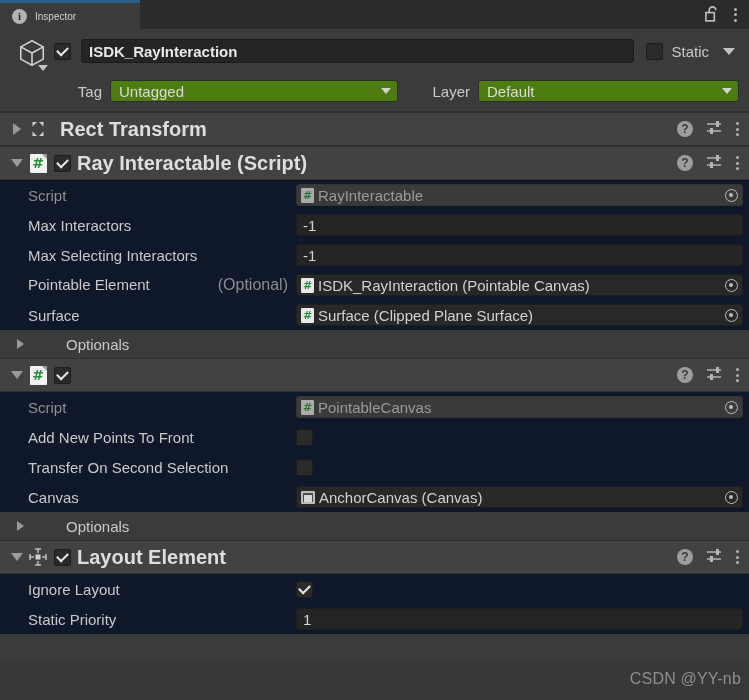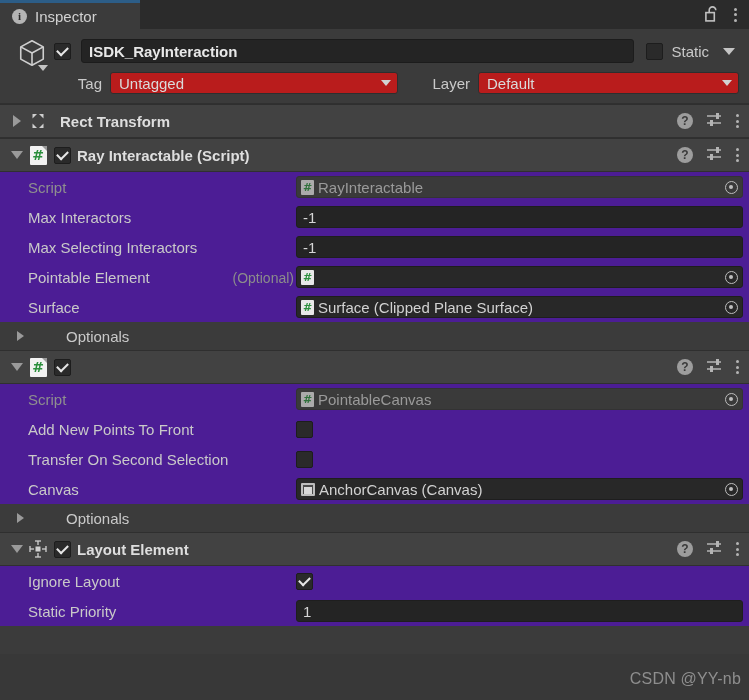--- a/index.html
+++ b/index.html
@@ -29,21 +29,21 @@
     width: 140px;
     background: #3b3b3b;
     border-top: 3px solid #2c5d87;
     display: flex;
     align-items: center;
     padding-left: 12px;
     box-sizing: border-box;
     gap: 8px;
   }
   .tab-label {
-    font-size: 15px;
+    font-size: 10px;
     color: #d2d2d2;
   }
   .info-icon {
     width: 15px; height: 15px;
     border-radius: 50%;
     background: #b4b4b4;
     color: #2b2b2b;
     font-size: 11px;
     font-weight: bold;
     display: flex;
@@ -133,32 +133,32 @@
     width: 0; height: 0;
     border-left: 6px solid transparent;
     border-right: 6px solid transparent;
     border-top: 7px solid #c4c4c4;
   }
 
   .taglayer-row {
     display: flex;
     align-items: center;
     height: 28px;
-    margin-top: 4px;
+    margin-top: 12px;
     justify-content: space-between;
   }
   .fld-label {
     color: #c9c9c9;
     text-align: right;
     padding-right: 8px;
     white-space: nowrap;
   }
   .dropdown {
     height: 22px;
-    background: #b91c1c;
+    background: #4d7c0f;
     border: 1px solid #2e2e2e;
     border-radius: 3px;
     display: flex;
     align-items: center;
     padding: 0 6px 0 8px;
     box-sizing: border-box;
     color: #dadada;
     justify-content: space-between;
   }
   .dd-caret {
@@ -221,21 +221,21 @@
   .script-icon::after {
     content: "";
     position: absolute;
     top: 0; right: 0;
     border-left: 5px solid transparent;
     border-top: 5px solid #9a9a9a;
   }
   .comp-title {
     font-weight: bold;
     color: #dedede;
-    font-size: 15px;
+    font-size: 20px;
     margin-left: 6px;
     white-space: nowrap;
   }
   .comp-spacer { flex: 1; }
   .comp-icons {
     display: flex;
     align-items: center;
     gap: 13px;
   }
   .help-icon {
@@ -256,42 +256,42 @@
     align-items: center;
   }
   .dots i {
     width: 3px; height: 3px;
     background: #b4b4b4;
     border-radius: 50%;
     display: block;
   }
 
   
-  .body { background: #4c1d95; text-align: right; }
+  .body { background: #0f172a; text-align: right; }
   .prop-row {
     height: 30px;
     display: flex;
     align-items: center;
     padding: 0 6px 0 0;
   }
   .prop-label {
     width: 296px;
     padding-left: 28px;
     box-sizing: border-box;
     color: #c9c9c9;
     white-space: nowrap;
     display: flex;
     align-items: baseline;
   }
   .prop-label.dim { color: #8f8f8f; }
   .optional-tag {
     color: #8c8c8c;
     margin-left: auto;
-    padding-right: 2px;
-    font-size: 14px;
+    padding-right: 8px;
+    font-size: 16px;
   }
   .field {
     flex: 1;
     height: 22px;
     background: #242424;
     border: 1px solid #1e1e1e;
     border-radius: 3px;
     display: flex;
     align-items: center;
     padding-left: 6px;
@@ -546,20 +546,21 @@
       <div class="field">-1</div>
     </div>
 
     <div class="prop-row">
       <div class="prop-label">
         <span>Pointable Element</span>
         <span class="optional-tag">(Optional)</span>
       </div>
       <div class="objfield">
         <span class="obj-icon-sm">#</span>
+        <span>ISDK_RayInteraction (Pointable Canvas)</span>
         <span class="obj-select">
             <span class="circle-sel"></span>
           </span>
       </div>
     </div>
 
     <div class="prop-row">
       <div class="prop-label">Surface</div>
       <div class="objfield">
         <span class="obj-icon-sm">#</span>

